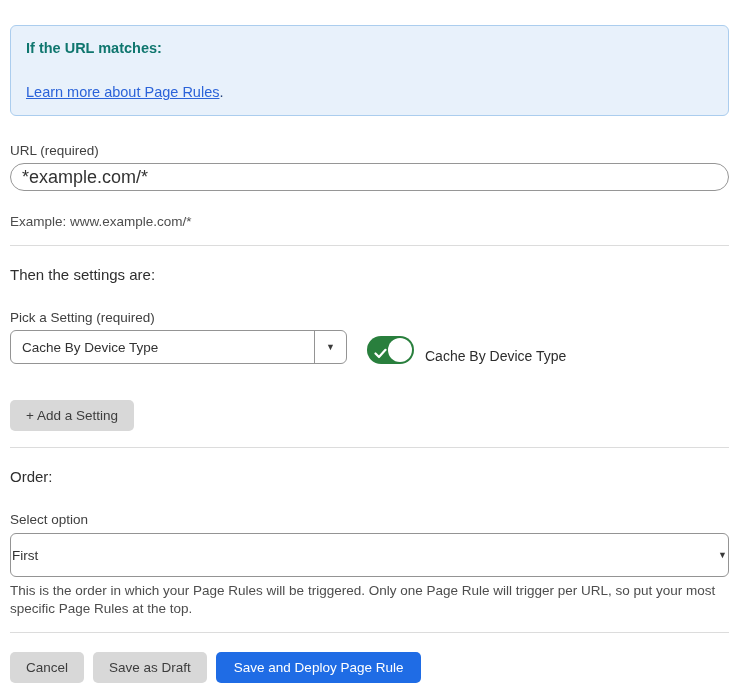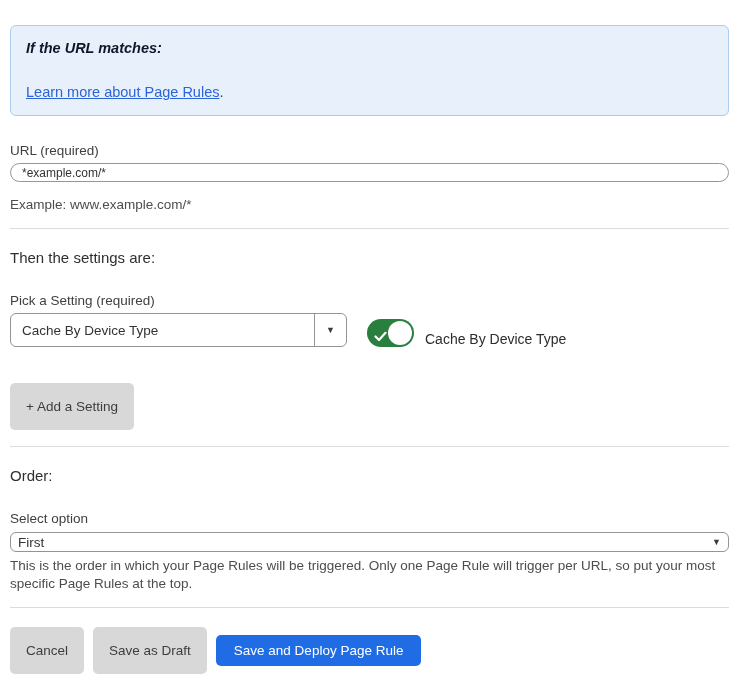--- a/index.html
+++ b/index.html
@@ -26,52 +26,51 @@
     background: #e8f1fb;
     border: 1px solid #abcdee;
     border-radius: 6px;
     padding: 11px 15px 12px 15px;
     font-size: 14.5px;
     line-height: 22px;
     color: #26437a;
   }
   .info-box .info-heading {
     font-weight: bold;
-    color: #0f172a;
-    font-style: italic;
+    color: #0f766e;
   }
   .info-box a.learn-link {
     color: #2b63d9;
     text-decoration: underline;
     cursor: pointer;
   }
 
   
   .field-label {
     display: block;
     font-size: 13.5px;
     color: #404040;
     margin-top: 27px;
   }
   .text-input {
     display: block;
     width: 100%;
-    height: 19px;
+    height: 28px;
     margin-top: 5px;
     border: 1px solid #969696;
     border-radius: 14px;
     padding: 0 11px;
     font-family: "Liberation Sans", sans-serif;
-    font-size: 12px;
+    font-size: 18px;
     color: #333333;
     background: #ffffff;
     outline: none;
   }
   .hint {
-    margin-top: 15px;
+    margin-top: 23px;
     font-size: 13.5px;
     color: #4d4d4d;
   }
 
   .divider {
     border: none;
     border-top: 1px solid #dcdcdc;
     margin-top: 16px;
   }
 
@@ -150,39 +149,39 @@
     color: #2d2d2d;
   }
 
   .gray-button {
     display: inline-block;
     border: none;
     background: #d8d8d8;
     color: #3d3d3d;
     font-family: "Liberation Sans", sans-serif;
     font-size: 13.5px;
-    height: 47px;
+    height: 31px;
     padding: 0 16px;
     border-radius: 5px;
     cursor: pointer;
   }
   .add-setting { margin-top: 36px; }
 
   
   .wide-select {
     margin-top: 6px;
     width: 100%;
-    height: 20px;
+    height: 44px;
     border: 1px solid #949494;
     border-radius: 6px;
     background: #ffffff;
     display: flex;
     align-items: center;
     justify-content: space-between;
-    padding: 0 7px;
+    padding: 0 1px;
     cursor: pointer;
   }
   .wide-select .select-value {
     font-size: 13.5px;
     color: #333333;
   }
   .help-text {
     margin-top: 5px;
     font-size: 13.5px;
     line-height: 18px;

